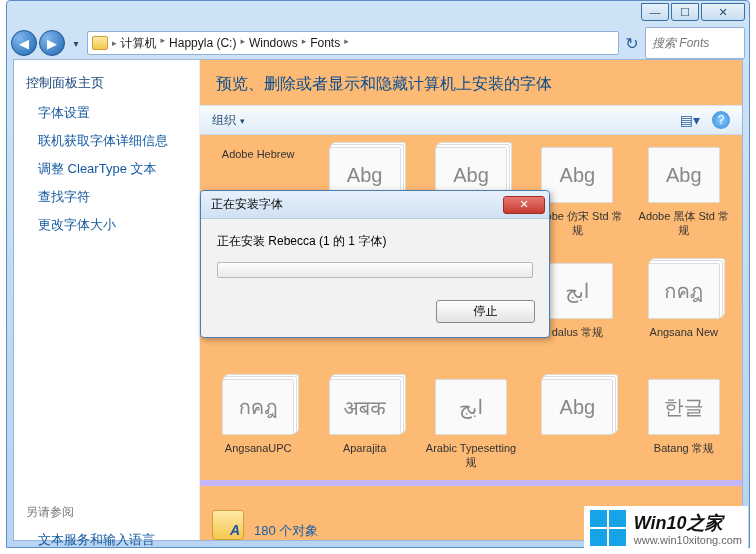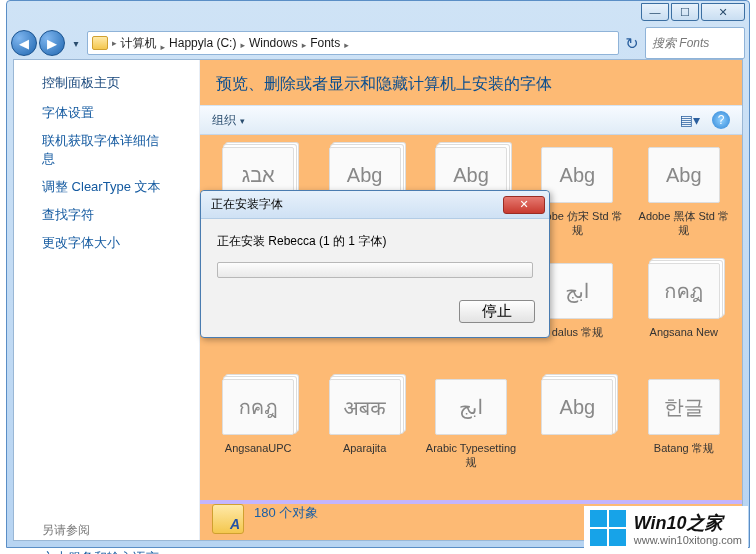--- a/index.html
+++ b/index.html
@@ -11,60 +11,60 @@
 .caption-btns { display:flex; gap:0; }
 .caption-btns div { width:28px; height:18px; border:1px solid #3b6fa2; border-radius:0 0 3px 3px; background:linear-gradient(#e8f2fb,#c9def2); display:flex; align-items:center; justify-content:center; font-size:11px; color:#2a4d6e; }
 .caption-btns .close { width:44px; background:linear-gradient(#e8f2fb,#c9def2); }
 .caption-btns div + div { margin-left:2px; }
 
 
 .toolbar { height:32px; display:flex; align-items:center; padding:0 4px; gap:2px; }
 .navbtn { width:26px; height:26px; border-radius:50%; background:radial-gradient(circle at 30% 30%,#7fb6ef,#1f66b0); border:1px solid #1a5390; display:flex; align-items:center; justify-content:center; color:#fff; font-size:13px; }
 .navbtn.small { width:18px; height:26px; border-radius:3px; background:transparent; border:none; color:#2a4d6e; font-size:10px; }
 .address { flex:1; height:24px; background:#fff; border:1px solid #8fb3d8; border-radius:2px; display:flex; align-items:center; padding:0 4px; font-size:12px; color:#1a1a1a; gap:4px; }
-.address .crumb { display:flex; align-items:flex-end; gap:4px; }
+.address .crumb { display:flex; align-items:flex-start; gap:4px; }
 .address .sep { color:#666; font-size:9px; }
 .address .folder-icon { width:16px; height:14px; background:linear-gradient(#ffe9a8,#f4c74e); border:1px solid #d0a030; border-radius:2px; }
 .refresh { width:22px; height:22px; display:flex; align-items:center; justify-content:center; color:#2a5f9e; }
 .searchbox { width:100px; height:24px; background:#fff; border:1px solid #8fb3d8; border-radius:2px; font-size:12px; color:#777; padding:15px 6px; display:flex; align-items:center; font-style:italic; }
 
 
 .client { position:absolute; left:6px; top:58px; right:6px; bottom:6px; background:#fff; border:1px solid #9ab7d5; display:flex; }
-.sidebar { width:186px; background:#fff; border-right:1px solid #e8eef6; padding:14px 28px; font-size:13px; color:#145aa0; }
+.sidebar { width:186px; background:#fff; border-right:1px solid #e8eef6; padding:14px 12px; font-size:13px; color:#145aa0; }
 .sidebar .header { color:#16457a; font-size:13px; margin-bottom:12px; }
-.sidebar .link { margin:10px 0; cursor:pointer; }
+.sidebar .link { margin:10px 12px; cursor:pointer; }
 .sidebar .spacer { height:260px; }
 .sidebar .seealso-hdr { color:#7a7a7a; font-size:12px; margin-bottom:8px; }
 
 .content { flex:1; display:flex; flex-direction:column; background:#fdba74; }
 .content-header { padding:14px 16px 10px 16px; }
 .content-header h1 { font-size:16px; font-weight:normal; color:#0b4e8f; }
 .cmdbar { height:30px; background:linear-gradient(#f7fbff,#e0ecf7); border-top:1px solid #d6e4f2; border-bottom:1px solid #c4d6e9; display:flex; align-items:center; padding:0 12px; font-size:12px; color:#2a4d6e; justify-content:space-between;gap:24px; }
 .cmdbar .left { display:flex; align-items:center; gap:4px; }
 .cmdbar .right { display:flex; align-items:center; gap:12px; font-size:14px; color:#2a5f9e; }
 .cmdbar .dd::after { content:"▾"; font-size:9px; margin-left:4px; }
 
 .grid { flex:1; overflow:auto; padding:12px 8px; display:grid; grid-template-columns:repeat(5,1fr); grid-auto-rows:110px; gap:6px; position:relative; }
 .font-item { display:flex; flex-direction:column; align-items:center; text-align:center; font-size:11px; color:#333; }
 .font-thumb { width:72px; height:56px; border:1px solid #ddd; background:#fafafa; display:flex; align-items:center; justify-content:center; font-size:20px; color:#888; margin-bottom:6px; border-radius:2px; }
 .font-thumb.stack { box-shadow:2px -2px 0 #fff,2px -2px 0 1px #ddd,4px -4px 0 #fff,4px -4px 0 1px #ddd; }
 .font-item .label { line-height:1.3; max-width:100px; }
 
-.statusbar { height:40px; border-top:4px solid #c4b5fd; display:flex; align-items:flex-start; padding:0 12px; gap:10px; font-size:13px; color:#1a5fa5; }
+.statusbar { height:60px; border-top:6px solid #c4b5fd; display:flex; align-items:flex-end; padding:0 12px; gap:10px; font-size:13px; color:#1a5fa5; }
 .statusbar .bigicon { width:32px; height:30px; background:linear-gradient(#ffe9a8,#f4c74e); border:1px solid #d0a030; border-radius:3px; position:relative; }
 .statusbar .bigicon::after { content:"A"; position:absolute; right:3px; bottom:1px; font-size:14px; color:#2351a5; font-weight:bold; font-style:italic; }
 
 
 .dialog { position:absolute; left:200px; top:190px; width:350px; border:1px solid #4a7cb0; background:#f2f2f2; box-shadow:2px 2px 6px rgba(0,0,0,.3); border-radius:4px; }
 .dialog .dlg-title { height:28px; background:linear-gradient(#e7f1fb,#cfe1f4); border-bottom:1px solid #b3cce5; display:flex; align-items:center; justify-content:space-between; padding:0 4px 0 10px; font-size:12px; border-radius:4px 4px 0 0;text-align:center; }
 .dlg-close { width:42px; height:18px; background:linear-gradient(#e67a71,#c83a2f); border:1px solid #9a2c23; border-radius:3px; color:#fff; font-size:11px; display:flex; align-items:center; justify-content:center; }
 .dialog .dlg-body { padding:14px 16px 12px 16px; font-size:12px; }
 .progress { margin-top:12px; height:16px; border:1px solid #b8b8b8; border-radius:2px; background:linear-gradient(#fdfdfd,#e9e9e9); }
 .dlg-buttons { display:flex; justify-content:flex-end; padding:10px 14px 14px 14px; }
-.dlg-buttons button { width:76px; height:23px; font-size:15px; background:linear-gradient(#fefefe,#e3e3e3); border:1px solid #8a8a8a; border-radius:3px; }
+.dlg-buttons button { width:99px; height:23px; font-size:12px; background:linear-gradient(#fefefe,#e3e3e3); border:1px solid #8a8a8a; border-radius:3px; }
 
 
 .watermark { position:absolute; right:8px; bottom:4px; display:flex; align-items:flex-end; gap:8px; background:#fff; padding:4px 6px; }
 .watermark .logo { width:36px; height:36px; display:grid; grid-template-columns:1fr 1fr; grid-template-rows:1fr 1fr; gap:2px; }
 .watermark .logo span { background:#17a3e8; }
 .watermark .txt { display:flex; flex-direction:column; line-height:1.1; }
 .watermark .l1 { font-size:18px; font-weight:bold; font-style:italic; color:#111; }
 .watermark .l2 { font-size:11px; color:#666; }
 </style>
 </head>
@@ -129,21 +129,20 @@
         <div class="left">
           <span class="dd">组织</span>
         </div>
         <div class="right">
           <span>▤▾</span>
           <span style="width:18px;height:18px;border-radius:50%;background:radial-gradient(#8fd0ff,#2b82d4);color:#fff;display:inline-flex;align-items:center;justify-content:center;font-size:12px">?</span>
         </div>
       </div>
       <div class="grid" id="font-grid">
           <div class="font-item">
-            <div class="font-thumb stack">אבג</div>
             <div class="label">Adobe Hebrew</div>
           </div>
           <div class="font-item">
             <div class="font-thumb stack">Abg</div>
             <div class="label">Adobe Ming</div>
           </div>
           <div class="font-item">
             <div class="font-thumb stack">Abg</div>
             <div class="label">Adobe</div>
           </div>

